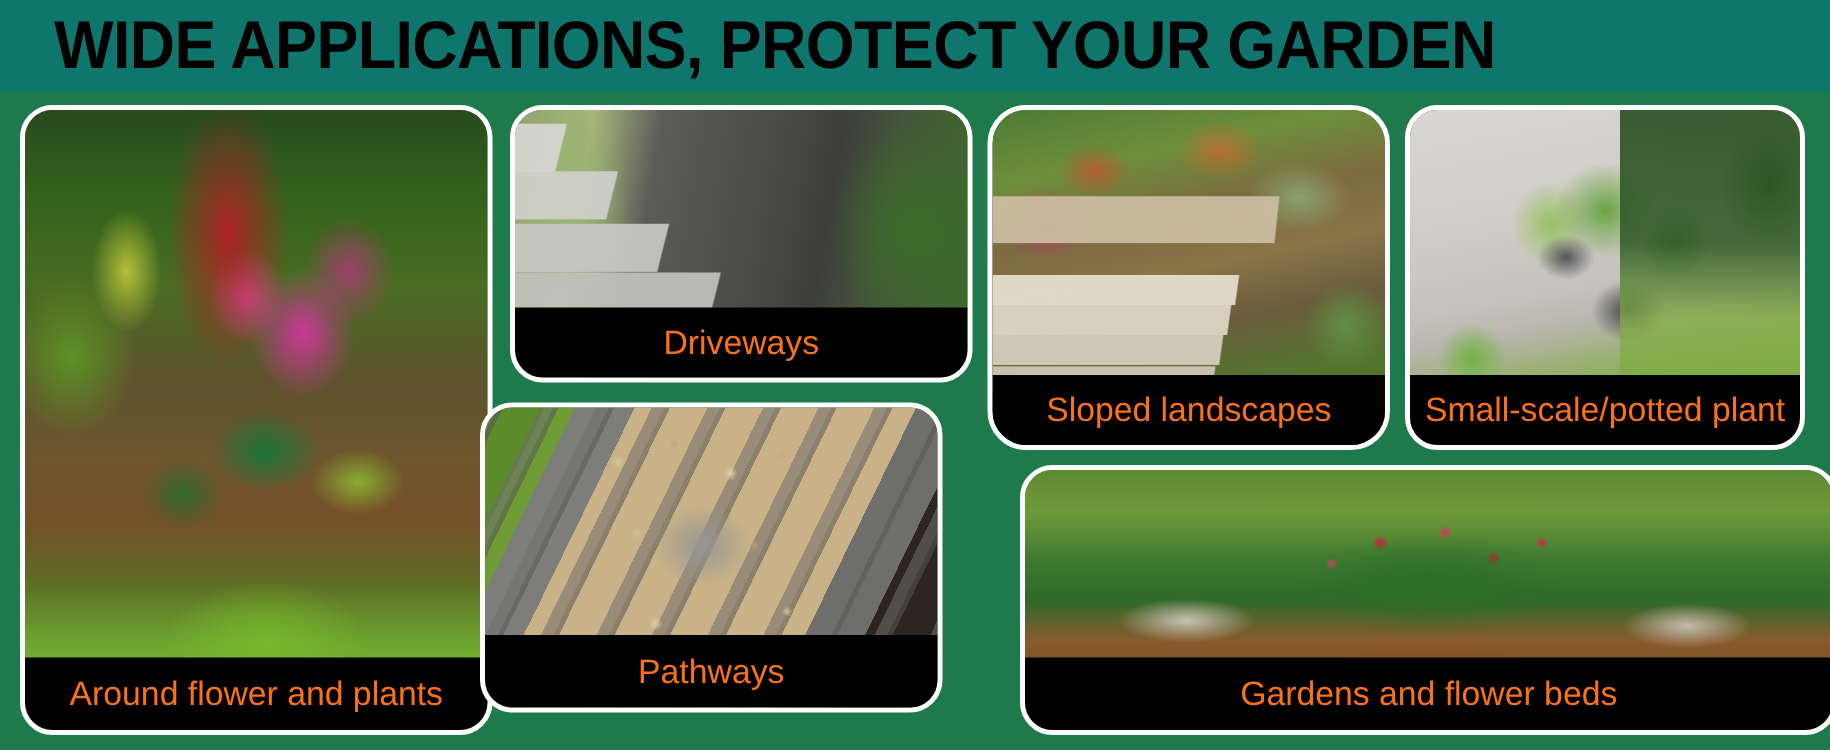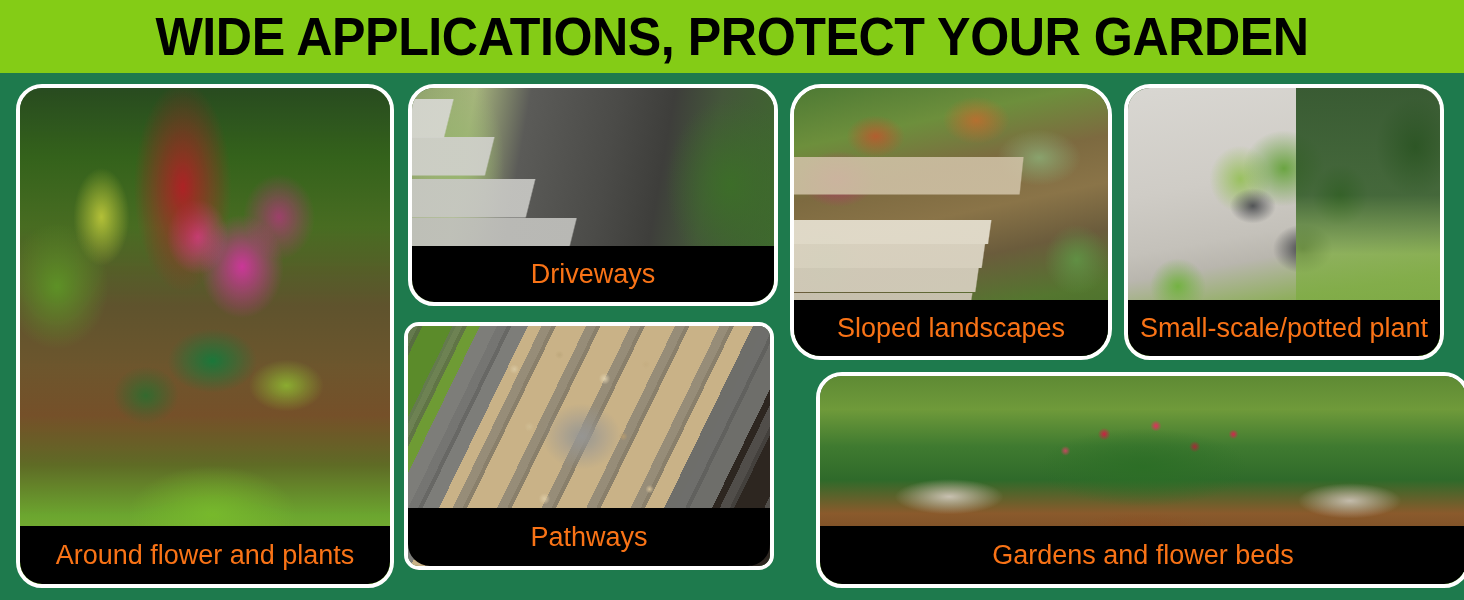--- a/index.html
+++ b/index.html
@@ -14,22 +14,22 @@
     position:relative;
     width:1464px; height:600px;
     background:#1e7a4d;
     overflow:hidden;
   }
 
   
   #header-bar{
     position:absolute; left:0; top:0;
     width:1464px; height:73px;
-    background:#84cc16;
-    display:flex; align-items:center; justify-content:center;
+    background:#0f766e;
+    display:flex; align-items:center; 
   }
   #header-title{
     font-family:"Liberation Sans", sans-serif;
     font-weight:bold;
     font-size:54px;
     line-height:54px;
     letter-spacing:-0.5px;
     color:#000000;
     white-space:nowrap;
     transform:scaleX(0.93);
@@ -67,21 +67,21 @@
     font-size:27px;
     line-height:27px;
     white-space:nowrap;
     padding:0 8px;
   }
   .caption-tall{ height:58px; }
 
   
   #panel-trees   { left:16px;   top:11px;  width:378px; height:504px; }
   #panel-drive   { left:408px;  top:11px;  width:370px; height:222px; }
-  #panel-path    { left:404px;  top:249px; width:370px; height:248px;border-radius:15px; }
+  #panel-path    { left:384px;  top:249px; width:370px; height:248px; }
   #panel-slope   { left:790px;  top:11px;  width:322px; height:276px;border-radius:31px; }
   #panel-potted  { left:1124px; top:11px;  width:320px; height:276px; }
   #panel-gardens { left:790px;  top:299px; width:654px; height:216px;margin-left:26px; }
 
   
 
   
   .ph-trees{
     background:
       radial-gradient(ellipse 70px 150px at 44% 20%, rgba(190,20,40,.80), rgba(190,20,40,0) 70%),

